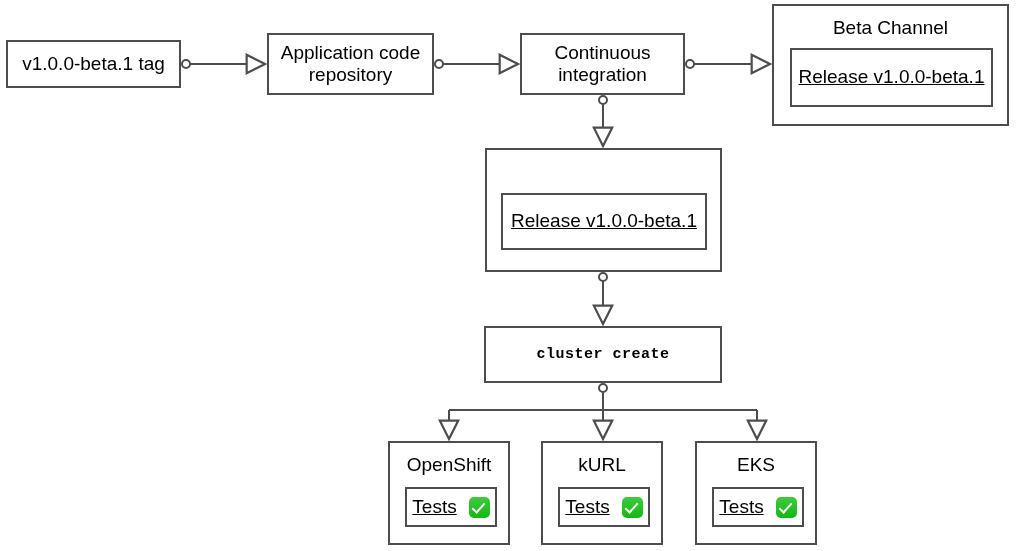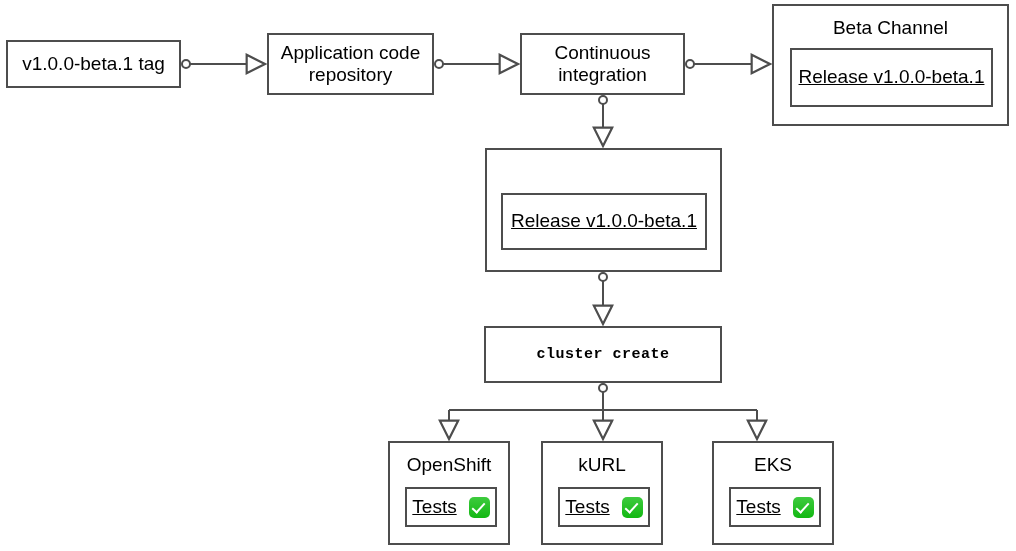--- a/index.html
+++ b/index.html
@@ -186,21 +186,21 @@
   <div class="node container" style="left:541px; top:441px; width:122px; height:104px;">
     <span class="container-title" style="top:11px;">kURL</span>
     <div class="inner-box" style="left:15px; top:44px; width:92px; height:40px;">
       <span class="tests-row">
         <span>Tests</span>
         <span class="check-badge"></span>
       </span>
     </div>
   </div>
 
-  <div class="node container" style="left:695px; top:441px; width:122px; height:104px;margin-left:17px;">
+  <div class="node container" style="left:695px; top:441px; width:122px; height:104px;">
     <span class="container-title" style="top:11px;">EKS</span>
     <div class="inner-box" style="left:15px; top:44px; width:92px; height:40px;">
       <span class="tests-row">
         <span>Tests</span>
         <span class="check-badge"></span>
       </span>
     </div>
   </div>
 
 </div>

